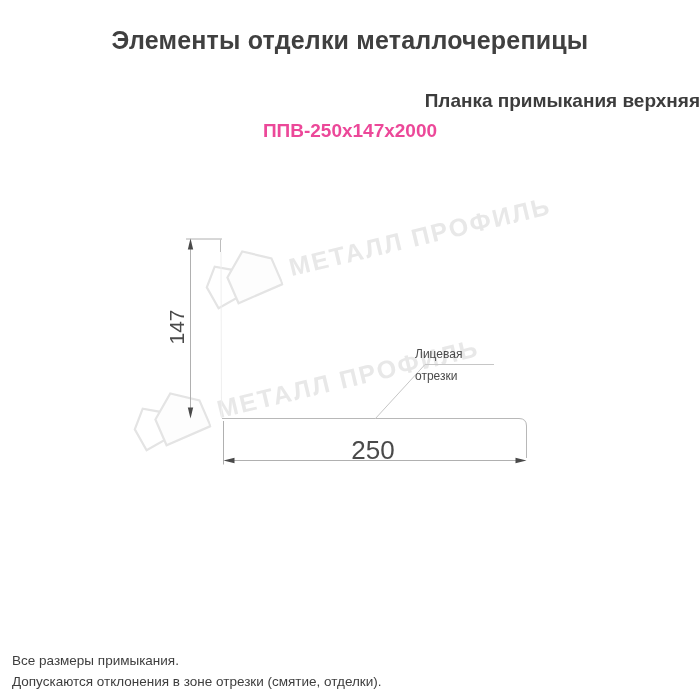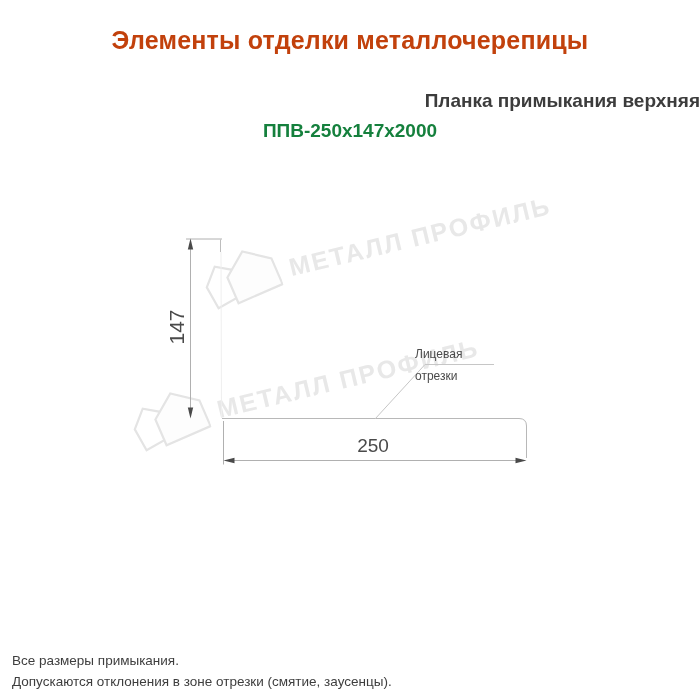--- a/index.html
+++ b/index.html
@@ -10,38 +10,38 @@
     background: #ffffff;
     overflow: hidden;
     font-family: "Liberation Sans", sans-serif;
   }
   .page-title {
     position: absolute;
     top: 26px; left: 0; width: 700px;
     text-align: center;
     font-size: 25px;
     font-weight: bold;
-    color: #c2410c;
+    color: #404040;
     letter-spacing: 0.2px;
   }
   .product-name {
     position: absolute;
     top: 90px; left: 0; width: 700px;
     text-align: right;
     font-size: 19px;
     font-weight: bold;
     color: #3c3c3c;
   }
   .product-code {
     position: absolute;
     top: 120px; left: 0; width: 700px;
     text-align: center;
     font-size: 19px;
     font-weight: bold;
-    color: #15803d;
+    color: #ec4899;
   }
   .watermark {
     position: absolute;
     display: flex;
     align-items: center;
     gap: 10px;
     height: 58px;
     color: #e8e8e8;
     font-size: 25px;
     font-weight: bold;
@@ -59,21 +59,21 @@
     text-align: center;
     font-size: 21px;
     color: #4a4a4a;
     transform: rotate(-90deg);
     z-index: 3;
   }
   .dim-width {
     position: absolute;
     left: 343px; top: 435px; width: 60px;
     text-align: center;
-    font-size: 19px;
+    font-size: 26px;
     color: #4a4a4a;
     z-index: 3;
   }
   .face-label {
     position: absolute;
     left: 415px; top: 343px; width: 88px;
     text-align: left;
     font-size: 12px;
     line-height: 22px;
     color: #4a4a4a;
@@ -139,16 +139,16 @@
   <div class="dim-height">147</div>
   <div class="dim-width">250</div>
 
   <div class="face-label">
     <span>Лицевая</span><br>
     <span>отрезки</span>
   </div>
 
   <div class="footer-note">
     <div>Все размеры примыкания.</div>
-    <div>Допускаются отклонения в зоне отрезки (смятие, заусенцы).</div>
+    <div>Допускаются отклонения в зоне отрезки (смятие, отделки).</div>
   </div>
 
 </div>
 
 </body></html>

